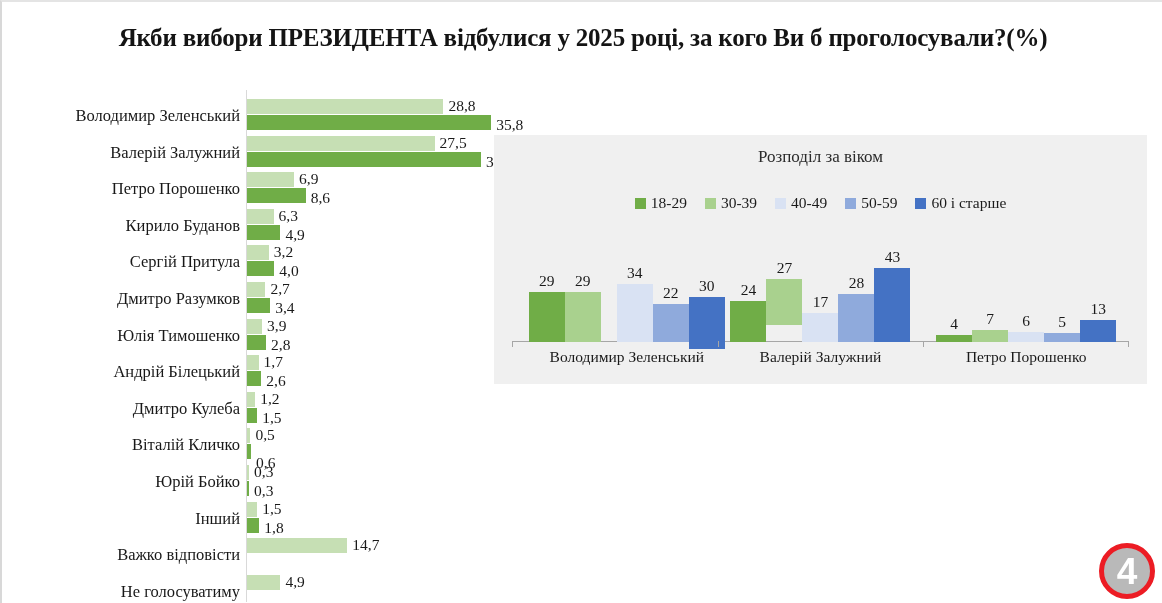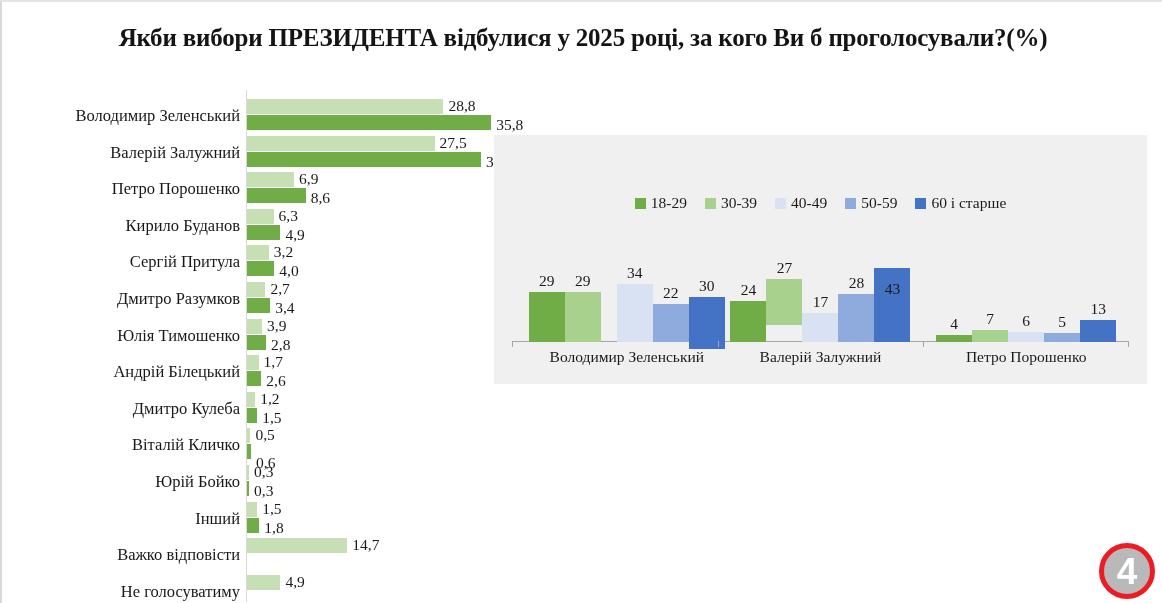--- a/index.html
+++ b/index.html
@@ -267,20 +267,21 @@
         <div class="cat-row" style="top: 0px;">
           <div class="cat-label" style="top: 493.8px;">Не голосуватиму</div>
           <div class="bar all" style="top: 484.8px; left: 245px; width: 33.418px; position: absolute;"></div>
           <div class="bar-val" style="left: 283.418px; top: 483.8px;">4,9</div>
         </div>
       </div>
 
   </div>
 
   <div id="right-panel">
+    <div id="right-title">Розподіл за віком</div>
     <div id="right-legend">
         <div class="lg-item">
           <span class="sw" style="background: rgb(112, 173, 71);"></span>
           <span>18-29</span>
         </div>
         <div class="lg-item">
           <span class="sw" style="background: rgb(169, 209, 142);"></span>
           <span>30-39</span>
         </div>
         <div class="lg-item">
@@ -336,21 +337,21 @@
             <div class="abar" style="height: 29.24px;">
               <div class="fill" style="height: 29.24px; background: rgb(217, 226, 243);"></div>
               <div class="v" style="top: -19px;">17</div>
             </div>
             <div class="abar" style="height: 48.16px;">
               <div class="fill" style="height: 48.16px; background: rgb(143, 170, 220);"></div>
               <div class="v" style="top: -19px;">28</div>
             </div>
             <div class="abar" style="height: 73.96px;">
               <div class="fill" style="height: 73.96px; background: rgb(68, 114, 196);"></div>
-              <div class="v" style="top: -19px; margin-top: 32px;">43</div>
+              <div class="v" style="top: -19px;">43</div>
             </div>
           </div>
           <div class="grp-label">Валерій Залужний</div>
         </div>
         <div class="grp-tick" style="left: 205.667px;"></div>
         <div class="grp" style="left: 411.333px; width: 205.667px;">
           <div class="grp-bars">
             <div class="abar" style="height: 6.88px;">
               <div class="fill" style="height: 6.88px; background: rgb(112, 173, 71);"></div>
               <div class="v" style="top: -19px;">4</div>

